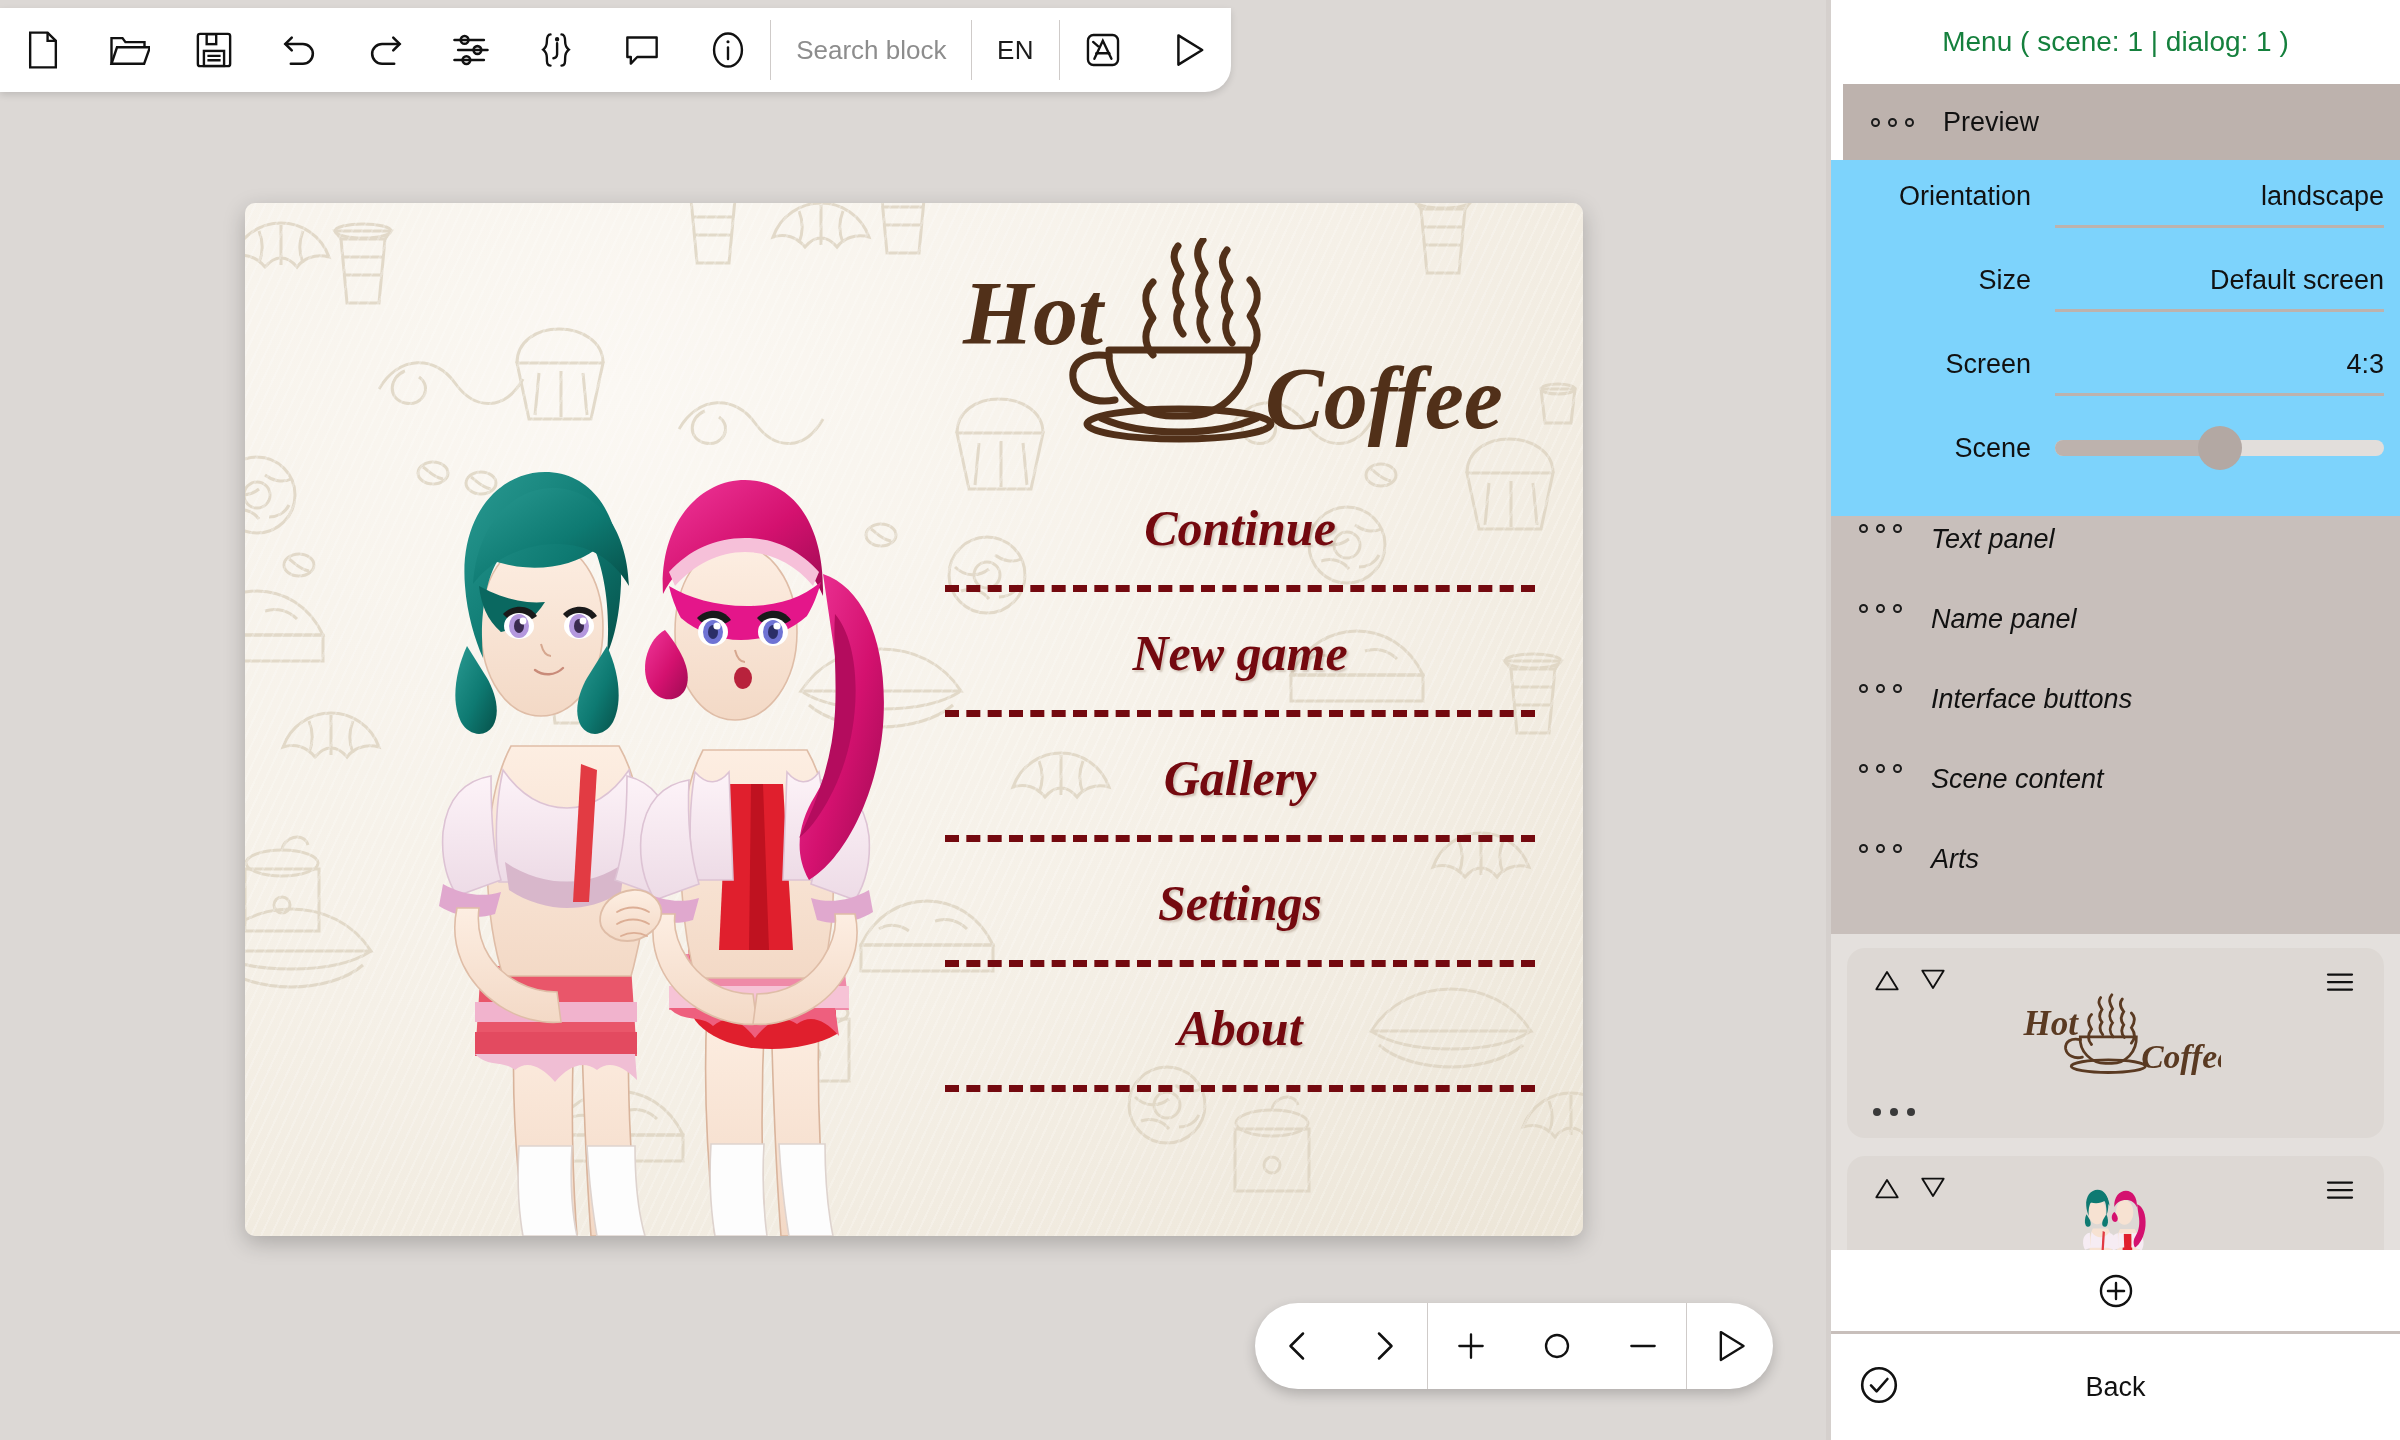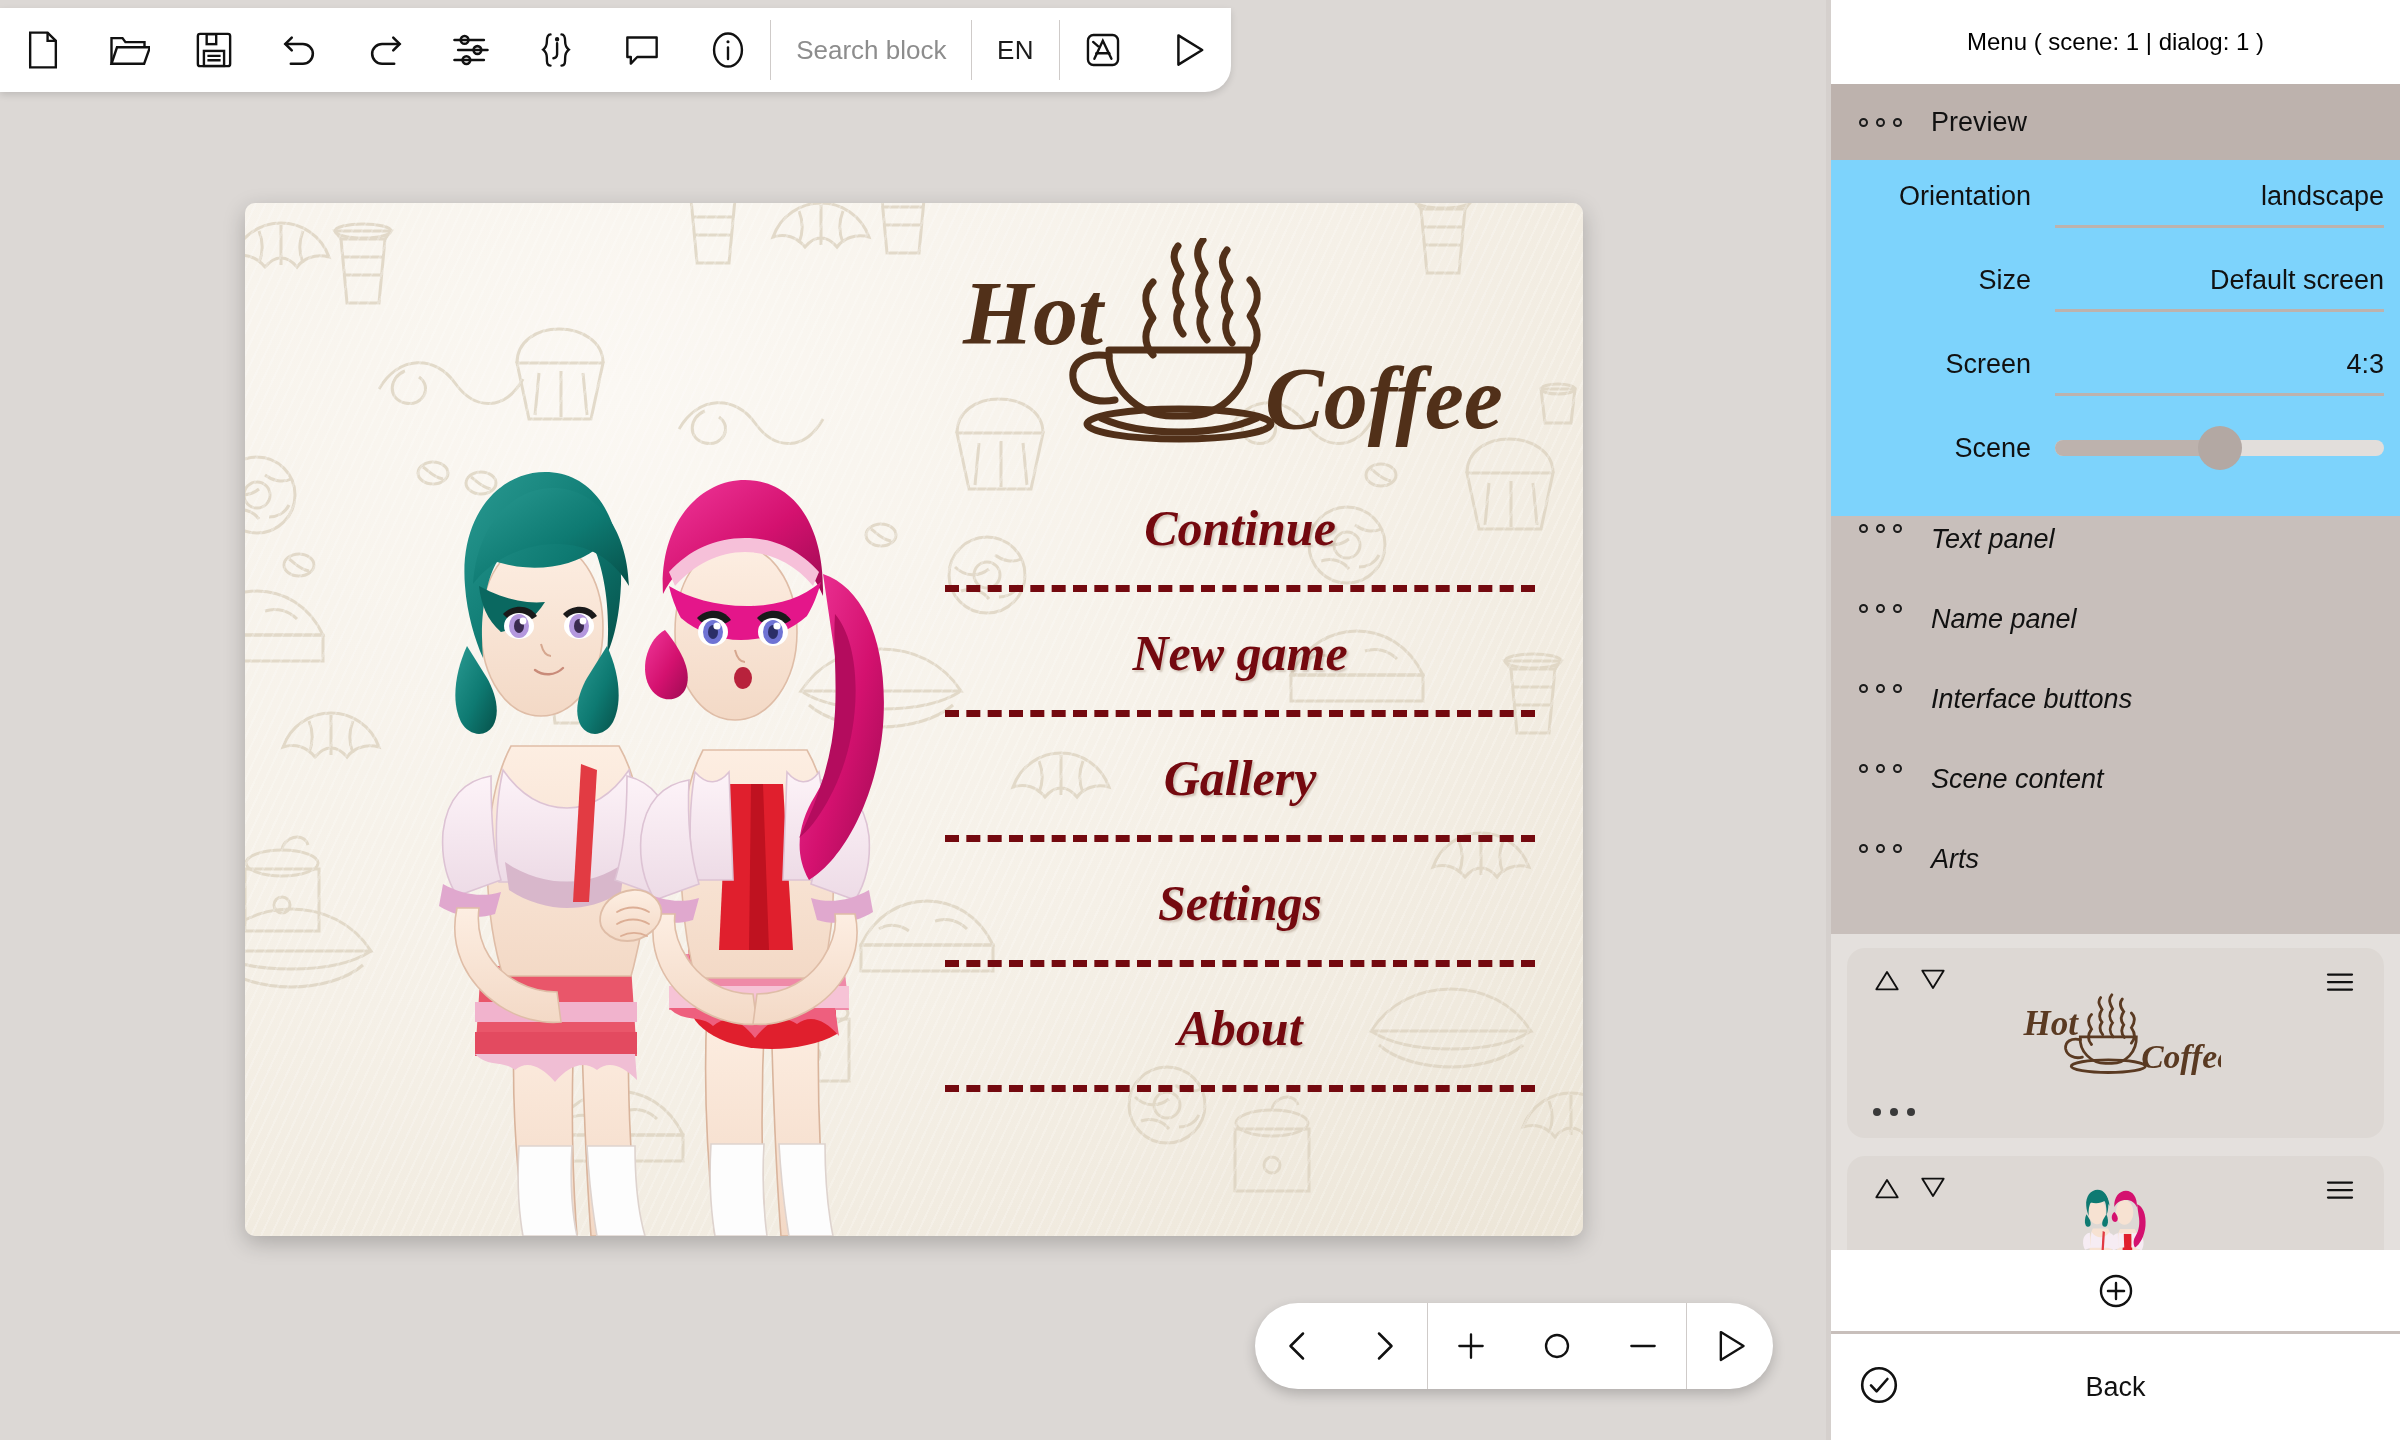--- a/index.html
+++ b/index.html
@@ -106,26 +106,27 @@
   .rpanel {
     position: absolute; right: 0; top: 0;
     width: 574px; height: 1440px;
     background: #ffffff;
     border-left: 5px solid #d5d0cd;
     display: flex; flex-direction: column;
     z-index: 50;
   }
   .rp-title {
     height: 84px; display: flex; align-items: center; justify-content: center;
-    font-size: 24px; color: #000000; background: #fff; flex: 0 0 auto;
+    font-size: 28px; color: #15803d; background: #fff; flex: 0 0 auto;
   }
   .rp-hl {
     height: 76px; background: #bdb2ad;
     display: flex; align-items: center; padding-left: 22px; cursor: pointer;
     flex: 0 0 auto;
+    margin-left: 12px;
   }
   .dots3 { display: inline-flex; gap: 8px; width: 78px; padding-left: 6px; }
   .dots3 i {
     width: 9px; height: 9px; border-radius: 50%;
     border: 2px solid #1b1b1b; display: block;
   }
   .rp-hl .txt { font-size: 27px; color: #111; }
 
   .rp-settings { background: #7dd3fc; padding: 6px 0 14px 0; flex: 0 0 auto; }
   .srow { display: flex; align-items: flex-start; height: 84px; }

